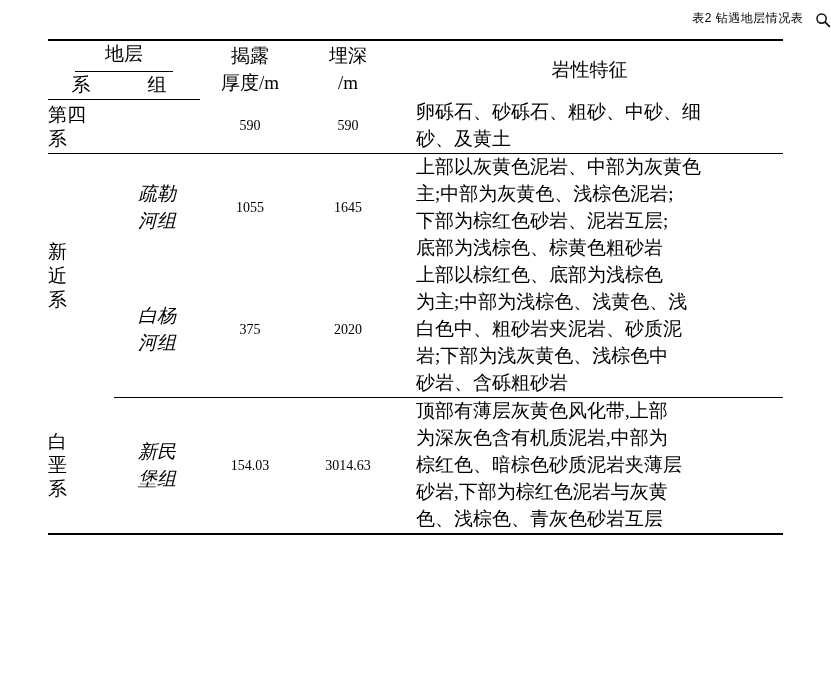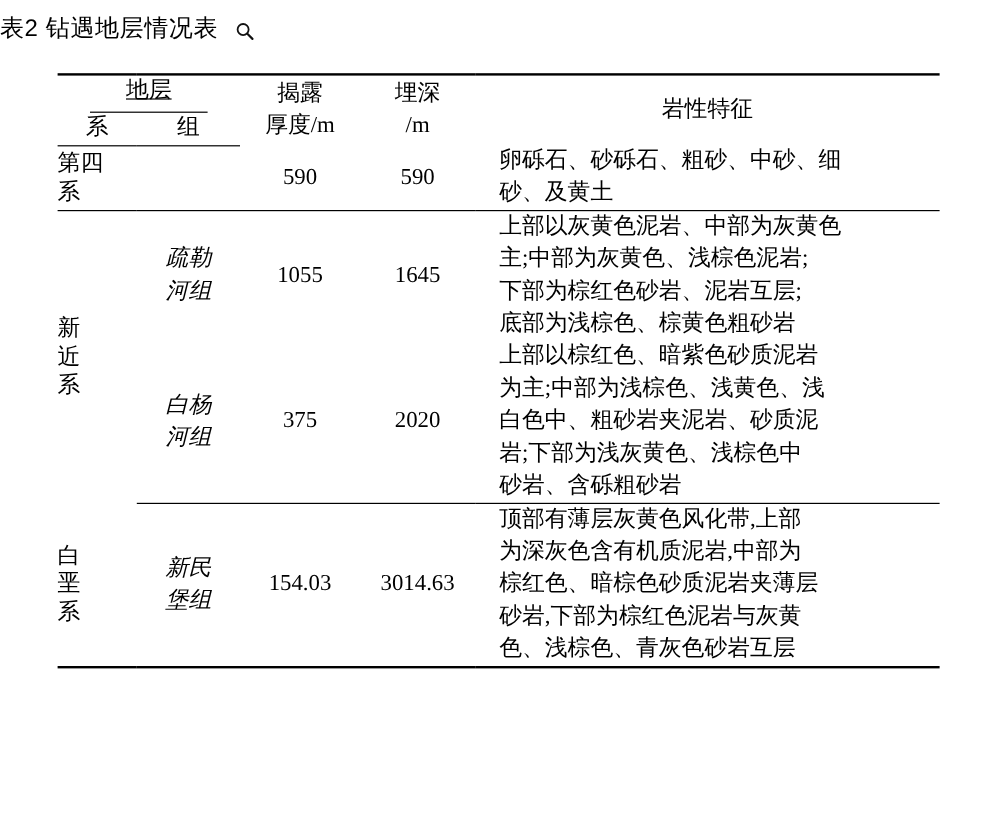--- a/index.html
+++ b/index.html
@@ -14,25 +14,25 @@
     color: #000000;
     overflow: hidden;
   }
   .page {
     position: relative;
     width: 831px;
     height: 692px;
     box-sizing: border-box;
   }
   .caption {
-    text-align: left;
-    font-size: 20px;
+    text-align: right;
+    font-size: 12px;
     font-family: "Liberation Sans", sans-serif;
     padding-top: 10px;
-    padding-bottom: 24px;
+    padding-bottom: 12px;
     letter-spacing: 0.5px;
   }
   .caption-text {
     display: inline-block;
     vertical-align: middle;
   }
   .zoom-icon {
     display: inline-block;
     vertical-align: middle;
     margin-left: 8px;
@@ -75,38 +75,37 @@
     text-align: center;
     padding: 6px 0 7px 0;
     font-size: 19px;
   }
   .hdr-strata-group {
     text-align: center;
     padding: 8px 0 4px 0;
   }
   .group-underline {
     border-bottom: 1px solid #000;
-    text-decoration: underline;
   }
   .cell-center {
     text-align: center;
     font-style: italic;
   }
   .cell-desc {
     text-align: left;
     padding: 9px 6px 9px 10px;
   }
   .vert-label {
     line-height: 1.25;
     width: 44px;
   }
   .num {
     text-align: center;
     font-family: "Liberation Serif", serif;
-    font-size: 19px;
+    font-size: 14px;
   }
   .row-pad td {
     padding-top: 7px;
     padding-bottom: 7px;
   }
   .sys-col { width: 66px; }
   .grp-col { width: 86px; }
   .thick-col { width: 100px; }
   .depth-col { width: 96px; }
   .desc-col { width: 387px; }
@@ -218,21 +217,21 @@
       <tr class="rule-thin-bottom">
         <td class="cell-center">
           <span class="stack">
             <span>白杨</span>
             <span>河组</span>
           </span>
         </td>
         <td class="num">375</td>
         <td class="num">2020</td>
         <td class="cell-desc">
-          <span class="desc-line">上部以棕红色、暗紫色砂质泥岩</span>
+          <span class="desc-line">上部以棕红色、底部为浅棕色</span>
           <span class="desc-line">为主;中部为浅棕色、浅黄色、浅</span>
           <span class="desc-line">白色中、粗砂岩夹泥岩、砂质泥</span>
           <span class="desc-line">岩;下部为浅灰黄色、浅棕色中</span>
           <span class="desc-line">砂岩、含砾粗砂岩</span>
         </td>
       </tr>
 
       <tr class="rule-bottom">
         <td class="vert-label">
           <span class="stack">

